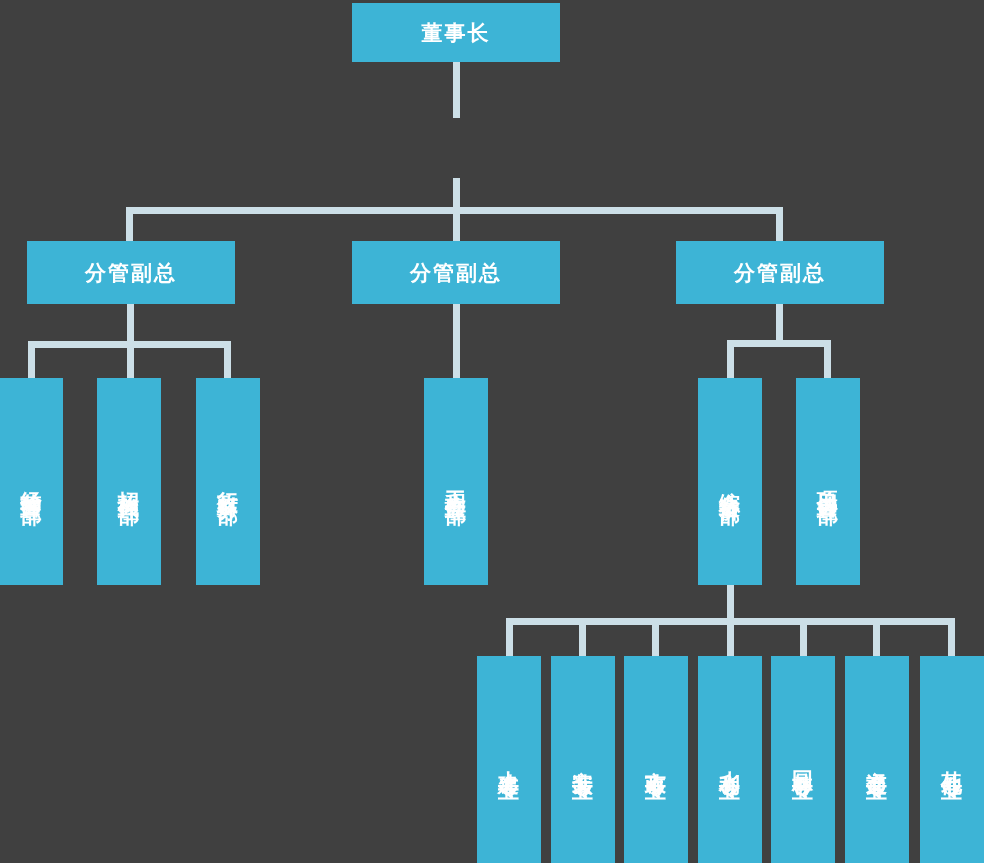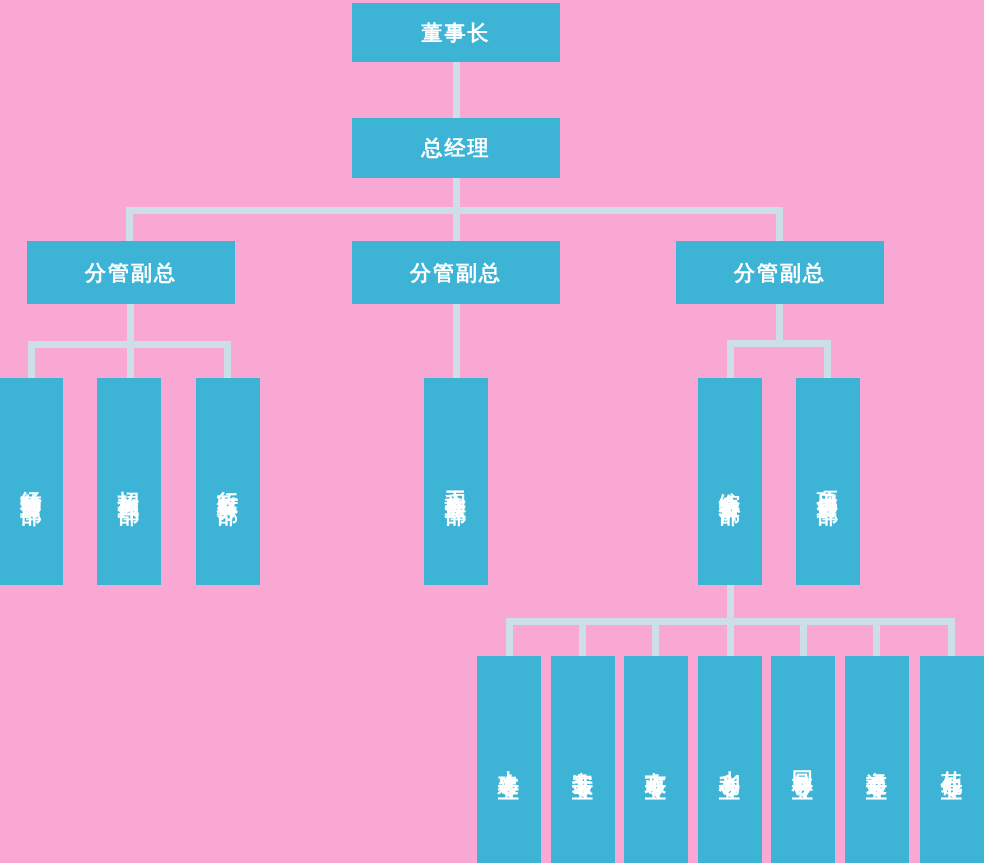--- a/index.html
+++ b/index.html
@@ -29,21 +29,21 @@
   .node .label-v {
     writing-mode: vertical-rl;
     text-orientation: upright;
     letter-spacing: 3px;
     line-height: 1;
   }
 </style>
 </head>
 <body>
 
-<div id="org-chart" style="background: #f9a8d4;">
+<div id="org-chart" style="background: #404040;">
     <div class="connector" style="left: 453px; top: 62px; width: 7px; height: 56px; background: rgb(204, 223, 231);"></div>
     <div class="connector" style="left: 453px; top: 178px; width: 7px; height: 64px; background: rgb(204, 223, 231);"></div>
     <div class="connector" style="left: 126px; top: 207px; width: 657px; height: 7px; background: rgb(204, 223, 231);"></div>
     <div class="connector" style="left: 126px; top: 207px; width: 7px; height: 34px; background: rgb(204, 223, 231);"></div>
     <div class="connector" style="left: 776px; top: 207px; width: 7px; height: 34px; background: rgb(204, 223, 231);"></div>
     <div class="connector" style="left: 127px; top: 304px; width: 7px; height: 74px; background: rgb(204, 223, 231);"></div>
     <div class="connector" style="left: 28px; top: 341px; width: 203px; height: 7px; background: rgb(204, 223, 231);"></div>
     <div class="connector" style="left: 28px; top: 341px; width: 7px; height: 37px; background: rgb(204, 223, 231);"></div>
     <div class="connector" style="left: 224px; top: 341px; width: 7px; height: 37px; background: rgb(204, 223, 231);"></div>
     <div class="connector" style="left: 453px; top: 304px; width: 7px; height: 74px; background: rgb(204, 223, 231);"></div>
@@ -54,23 +54,20 @@
     <div class="connector" style="left: 727px; top: 585px; width: 7px; height: 71px; background: rgb(204, 223, 231);"></div>
     <div class="connector" style="left: 506px; top: 618px; width: 449px; height: 7px; background: rgb(204, 223, 231);"></div>
     <div class="connector" style="left: 506px; top: 618px; width: 7px; height: 38px; background: rgb(204, 223, 231);"></div>
     <div class="connector" style="left: 579px; top: 618px; width: 7px; height: 38px; background: rgb(204, 223, 231);"></div>
     <div class="connector" style="left: 652px; top: 618px; width: 7px; height: 38px; background: rgb(204, 223, 231);"></div>
     <div class="connector" style="left: 800px; top: 618px; width: 7px; height: 38px; background: rgb(204, 223, 231);"></div>
     <div class="connector" style="left: 873px; top: 618px; width: 7px; height: 38px; background: rgb(204, 223, 231);"></div>
     <div class="connector" style="left: 948px; top: 618px; width: 7px; height: 38px; background: rgb(204, 223, 231);"></div>
     <div class="node" style="left: 352px; top: 3px; width: 208px; height: 59px; background: rgb(61, 180, 214); color: rgb(255, 255, 255);">
       <span class="label-h">董事长</span>
-    </div>
-    <div class="node" style="left: 352px; top: 118px; width: 208px; height: 60px; background: rgb(61, 180, 214); color: rgb(255, 255, 255);">
-      <span class="label-h">总经理</span>
     </div>
     <div class="node" style="left: 27px; top: 241px; width: 208px; height: 63px; background: rgb(61, 180, 214); color: rgb(255, 255, 255);">
       <span class="label-h">分管副总</span>
     </div>
     <div class="node" style="left: 352px; top: 241px; width: 208px; height: 63px; background: rgb(61, 180, 214); color: rgb(255, 255, 255);">
       <span class="label-h">分管副总</span>
     </div>
     <div class="node" style="left: 676px; top: 241px; width: 208px; height: 63px; background: rgb(61, 180, 214); color: rgb(255, 255, 255);">
       <span class="label-h">分管副总</span>
     </div>

